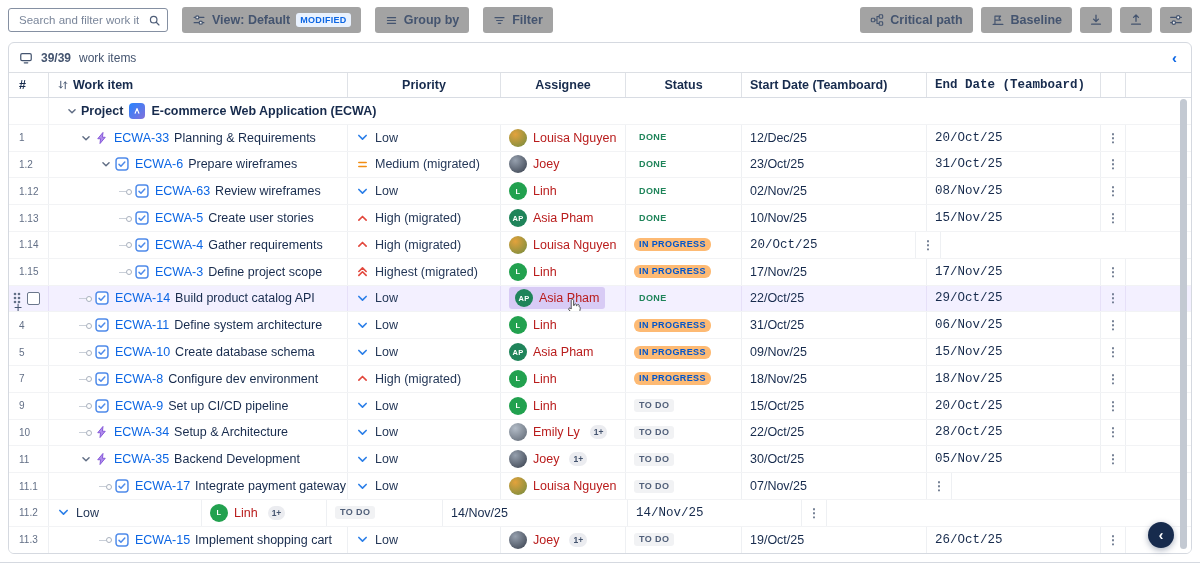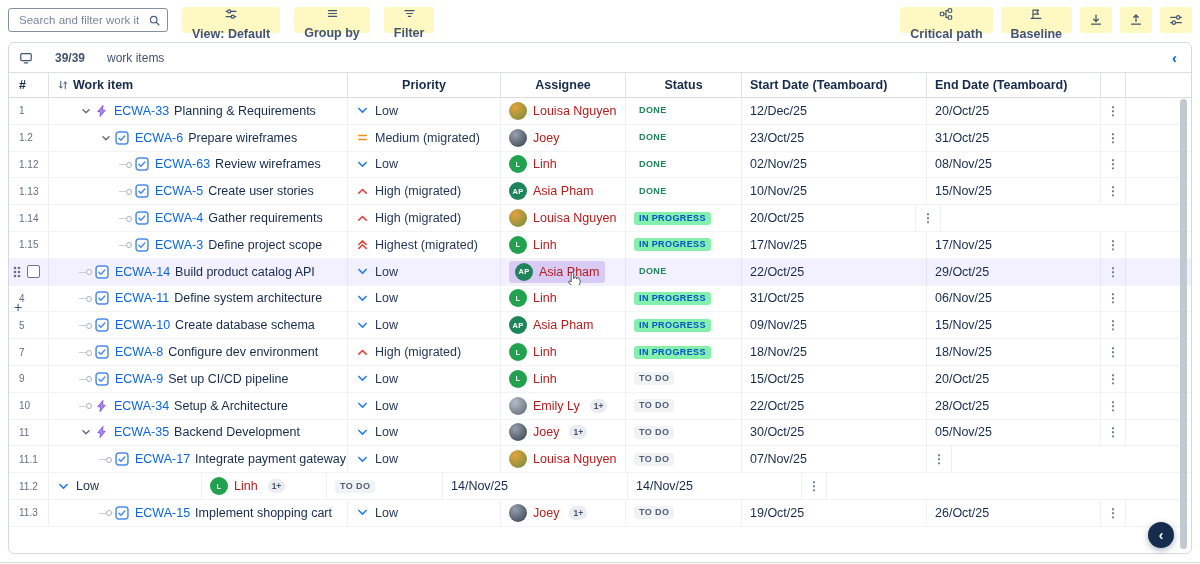--- a/index.html
+++ b/index.html
@@ -8,46 +8,46 @@
     background:#fff;font-family:"Liberation Sans",sans-serif;color:#172b4d;
     -webkit-font-smoothing:antialiased;
   }
   
   .toolbar{position:absolute;top:6px;left:8px;right:8px;height:28px;display:flex;align-items:center;gap:14px;}
   .search-box{display:flex;align-items:center;justify-content:space-between;width:160px;height:24px;
     border:1px solid #8590a2;border-radius:3px;padding:0 6px 0 8px;background:#fff;box-sizing:border-box;}
   .search-box input{border:none;outline:none;width:120px;font-size:11.5px;color:#44546f;font-family:inherit;background:transparent;}
   .search-box input::placeholder{color:#7a869a;}
   .btn{display:inline-flex;align-items:center;gap:6px;height:26px;padding:0 10px;border-radius:3px;
-    background:#fef9c3;color:#44546f;font-size:12.5px;font-weight:600;cursor:pointer;border:none;font-family:inherit;flex-direction:column;}
+    background:#a3a3a3;color:#44546f;font-size:12.5px;font-weight:600;cursor:pointer;border:none;font-family:inherit;}
   .btn svg{flex:none;}
   .badge-modified{background:#e9f2ff;color:#0c66e4;font-size:9px;font-weight:700;letter-spacing:.3px;
     padding:2px 4px;border-radius:3px;}
   .tb-right{margin-left:auto;display:flex;align-items:center;gap:8px;}
   .icon-btn{width:32px;justify-content:center;padding:0;}
   
   .panel{position:absolute;left:8px;top:42px;width:1184px;height:512px;background:#fff;
     border:1px solid #d5d9e0;border-radius:6px;box-sizing:border-box;overflow:hidden;}
-  .subheader{height:30px;display:flex;align-items:center;gap:22px;padding:0 10px;border-bottom:1px solid #dcdfe4;box-sizing:border-box;}
+  .subheader{height:30px;display:flex;align-items:center;gap:8px;padding:0 10px;border-bottom:1px solid #dcdfe4;box-sizing:border-box;}
   .subheader .count{font-size:12px;font-weight:700;color:#44546f;}
   .subheader .count-suffix{font-size:12px;color:#44546f;}
   .collapse-chev{margin-left:auto;color:#0c66e4;font-size:15px;font-weight:700;cursor:pointer;line-height:1;padding:0 4px;}
   
   .thead{display:flex;height:25px;border-bottom:1px solid #d8dce3;box-sizing:border-box;}
   .cell{box-sizing:border-box;height:100%;display:flex;align-items:center;border-right:1px solid #eef0f3;
     overflow:hidden;white-space:nowrap;font-size:12.5px;color:#172b4d;}
   .th{font-weight:700;font-size:12.5px;color:#172b4d;border-right:1px solid #dfe2e7;padding-left:8px;gap:4px;}
   .th.center{justify-content:center;padding-left:0;}
   .c-num{width:40px;padding-left:10px;}
   .c-work{width:299px;padding-left:8px;}
   .c-pri{width:153px;padding-left:8px;gap:6px;}
   .c-asg{width:125px;padding-left:8px;gap:6px;position:relative;}
   .c-status{width:116px;padding-left:8px;}
   .c-start{width:185px;padding-left:8px;}
-  .c-end{width:174px;padding-left:8px;}
+  .c-end{width:174px;padding-left:8px;font-family:Liberation Mono, monospace;}
   .c-act{width:25px;justify-content:center;}
   .c-fill{flex:1;border-right:none;}
   .tbody .trow{display:flex;height:26.8px;border-bottom:1px solid #f2f3f5;background:#fff;box-sizing:border-box;}
   .trow.hl{background:#f3f0ff;}
   .trow.hl .cell{border-right-color:#e6e0f8;}
   .rownum{font-size:10px;color:#626f86;}
   
   .indent{flex:none;display:inline-block;}
   .i0{width:8px;}.i1{width:22px;}.i2{width:42px;}.i3{width:62px;}
   .expander{width:16px;flex:none;display:inline-flex;align-items:center;cursor:pointer;}
@@ -66,21 +66,21 @@
   
   .avatar{width:18px;height:18px;border-radius:50%;flex:none;display:inline-flex;align-items:center;justify-content:center;
     color:#fff;font-size:7.5px;font-weight:700;letter-spacing:.2px;}
   .asg-name{color:#b91c1c;}
   .extra-badge{background:#ebecf0;color:#44546f;font-size:8.5px;font-weight:700;padding:2px 4px;border-radius:8px;margin-left:4px;}
   .asg-pill{display:inline-flex;align-items:center;gap:6px;background:#d8cbf5;border-radius:3px;padding:2px 6px;}
   .cursor{position:absolute;left:66px;top:13px;z-index:5;}
   
   .lozenge{font-size:9px;font-weight:700;letter-spacing:.4px;padding:2px 5px;border-radius:3px;line-height:1;}
   .st-done{color:#1f845a;background:transparent;}
-  .st-in-progress{color:#0055cc;background:#86efac;}
+  .st-in-progress{color:#0055cc;background:#fdba74;border-radius:6px;}
   .st-to-do{color:#505f79;background:#f1f2f4;}
   
   .dots{color:#626f86;font-size:12px;font-weight:700;cursor:pointer;line-height:1;}
   .cbx{width:11px;height:11px;border:1.5px solid #6b778c;border-radius:2px;background:#fff;flex:none;cursor:pointer;}
   .num-hover{gap:5px;padding-left:3px;}
   .plus-btn{position:absolute;left:2px;top:258px;width:14px;height:14px;color:#44546f;font-size:14px;line-height:13px;
     text-align:center;cursor:pointer;z-index:6;}
   
   .vscroll{position:absolute;right:4px;top:56px;width:7px;height:450px;border-radius:4px;background:#c3c9d2;cursor:grab;}
   .float-collapse{position:absolute;right:26px;bottom:16px;width:26px;height:26px;border-radius:50%;background:#172b4d;
@@ -187,20 +187,38 @@
     <div class="cell th c-asg center">Assignee</div>
     <div class="cell th c-status center">Status</div>
     <div class="cell th c-start">Start Date (Teamboard)</div>
     <div class="cell th c-end">End Date (Teamboard)</div>
     <div class="cell th c-act"></div>
     <div class="cell th c-fill"></div>
   </div>
 
   <div class="tbody">
       <div class="trow">
+        <div class="cell c-num"></div>
+        <div class="cell c-work" style="width:1140px;border-right:none;">
+          <span class="indent i0"></span>
+          <span class="expander">
+            <svg width="14" height="14" viewBox="0 0 16 16" fill="none">
+              <path d="M4.5 6.5 8 10l3.5-3.5" stroke="#626f86" stroke-width="1.7" stroke-linecap="round" stroke-linejoin="round"></path>
+            </svg>
+          </span>
+          <span class="group-label">Project</span>
+          <span class="proj-avatar">
+            <svg width="10" height="10" viewBox="0 0 16 16">
+              <path d="M5 11.5 8 4l3 7.5" stroke="#fff" stroke-width="1.8" fill="none" stroke-linecap="round" stroke-linejoin="round"></path>
+            </svg>
+          </span>
+          <span class="group-name">E-commerce Web Application (ECWA)</span>
+        </div>
+      </div>
+      <div class="trow">
         <div class="cell c-num">
           <span class="rownum">1</span>
         </div>
         <div class="cell c-work">
           <span class="indent i1"></span>
           <span class="expander">
             <svg width="14" height="14" viewBox="0 0 16 16" fill="none">
               <path d="M4.5 6.5 8 10l3.5-3.5" stroke="#626f86" stroke-width="1.7" stroke-linecap="round" stroke-linejoin="round"></path>
             </svg>
           </span>

